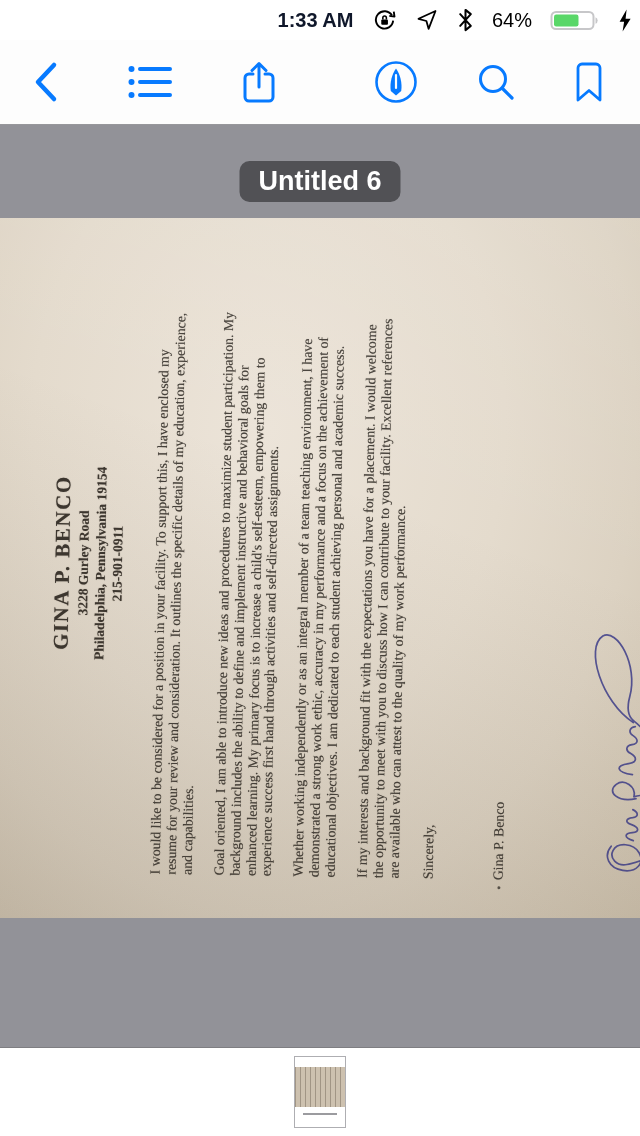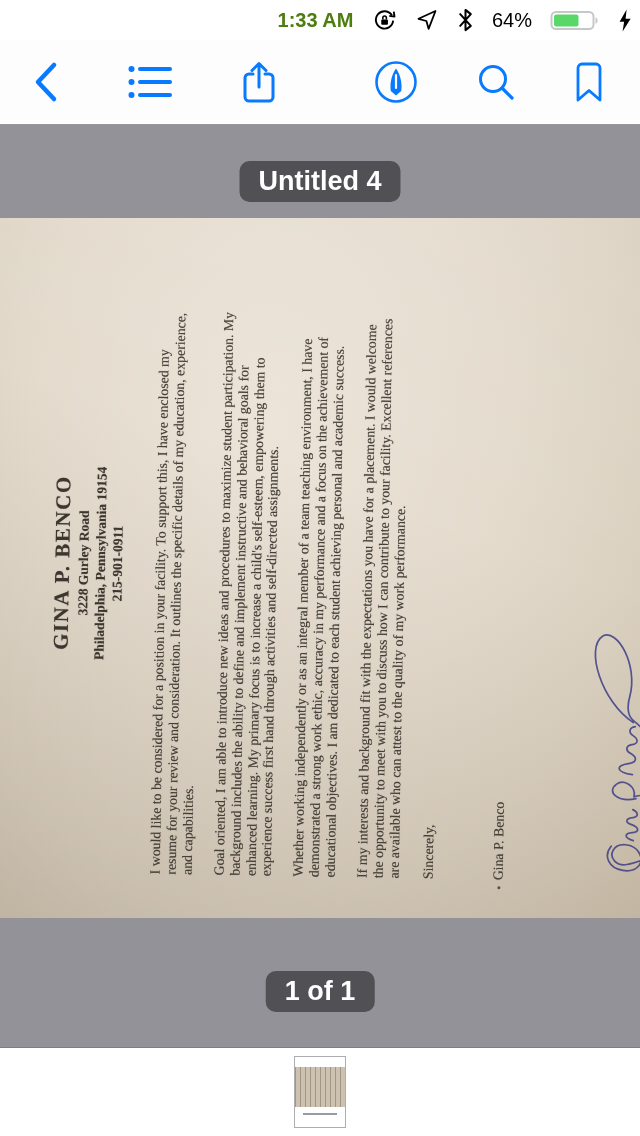--- a/index.html
+++ b/index.html
@@ -5,21 +5,21 @@
   * { margin:0; padding:0; box-sizing:border-box; }
   html,body { width:640px; height:1136px; background:#fff; overflow:hidden;
               font-family:"Liberation Sans", sans-serif; }
 
   
   .status-bar { height:40px; background:#fff; display:flex; align-items:center;
                 padding:0 8px; position:relative; }
   .sb-left { display:flex; align-items:center; gap:8px; }
   .sb-carrier { font-size:20px; color:#000; letter-spacing:.2px; }
   .sb-time { position:absolute; left:0; right:9px; text-align:center;
-             font-size:20px; font-weight:600; color:#4d7c0f; }
+             font-size:20px; font-weight:600; color:#0f172a; }
   .sb-right { margin-left:auto; display:flex; align-items:center; gap:18px; z-index:2; }
   .sb-batt-pct { font-size:20px; color:#000; }
 
   
   .toolbar { height:85px; background:#fdfdfd; border-bottom:1px solid #97979b;
              display:flex; align-items:center; padding:0 34px 0 30px; }
   .tb-group { display:flex; align-items:center; }
   .tb-left  { gap:66px; }
   .tb-right { margin-left:auto; gap:54px; }
   .tb-btn { background:none; border:none; cursor:pointer; display:flex;
@@ -142,21 +142,21 @@
     </button>
     <button class="tb-btn">
       <svg class="icon" width="30" height="42" viewBox="0 0 30 42">
         <path d="M4 7 a4 4 0 0 1 4 -4 h14 a4 4 0 0 1 4 4 v32 l-11 -9.5 L4 39 Z" fill="none" stroke="#077aff" stroke-width="2.8" stroke-linejoin="round"></path>
       </svg>
     </button>
   </div>
 </div>
 
 <div class="viewer">
-  <div class="badge badge-title">Untitled 4</div>
+  <div class="badge badge-title">Untitled 6</div>
 
   <div class="photo">
     <div class="letter-rot">
       <div class="letter-tilt">
         <div class="lh">
           <div class="lh-name">GINA P. BENCO</div>
           <div class="lh-addr">3228 Gurley Road</div>
           <div class="lh-addr">Philadelphia, Pennsylvania 19154</div>
           <div class="lh-addr">215-901-0911</div>
         </div>
@@ -177,21 +177,20 @@
             <path d="M96 60 C100 74 96 88 88 95"></path>
             <path d="M118 58 c2 -16 9 -18 11 -4 c1 8 6 9 10 2 c3 -6 8 -5 9 1 c1 6 5 7 9 1 c3 -5 8 -4 9 2"></path>
             <path d="M170 58 C190 26 244 8 256 26 C264 40 228 62 196 54 C184 51 176 53 172 58"></path>
             <path d="M172 58 C160 74 140 88 124 92"></path>
           </g>
         </svg>
       </div>
     </div>
   </div>
 
-  <div class="badge badge-page">1 of 1</div>
 </div>
 
 <div class="thumb-strip">
   <div class="thumb">
     <div class="thumb-img"></div>
     <div class="thumb-line"></div>
   </div>
 </div>
 
 </body></html>

